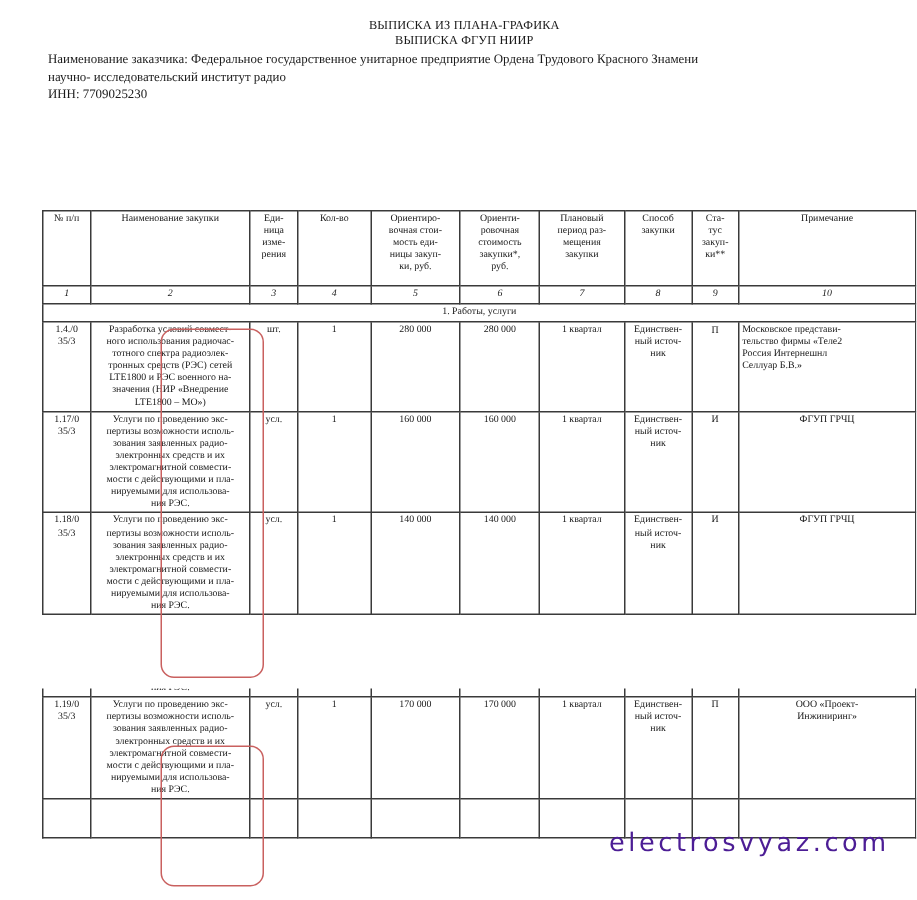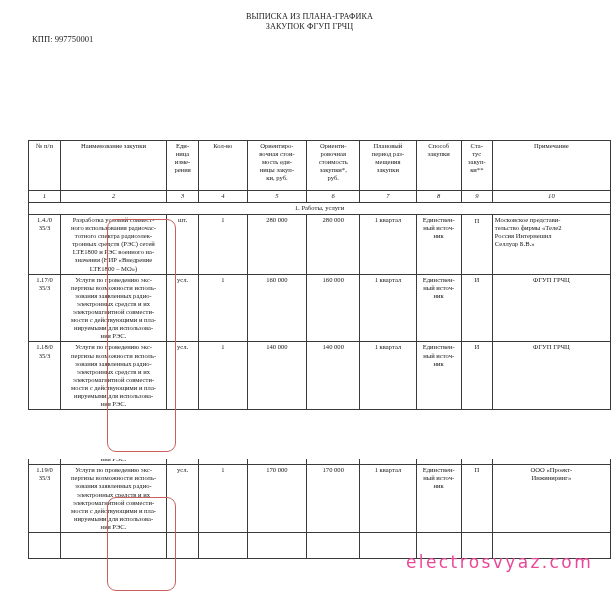--- a/index.html
+++ b/index.html
@@ -48,34 +48,36 @@
   #blkA{top:140px;height:297px;overflow:hidden;}
   #blkB{top:459px;height:141px;overflow:hidden;}
   #blkB table.gt{margin-top:-22px;}
 
   
   .redbox{position:absolute;border:1.3px solid #c9605f;border-radius:9px;
           pointer-events:none;background:transparent;}
 
   
   .wm{position:absolute;left:406px;top:552px;font-size:17px;letter-spacing:2.4px;
-      color:#ec4899;font-family:"DejaVu Sans","Liberation Sans",sans-serif;
+      color:#4c1d95;font-family:"DejaVu Sans","Liberation Sans",sans-serif;
       white-space:nowrap;}
   .blank-gap{position:absolute;left:0;top:437px;width:611px;height:22px;background:#fff;}
 </style>
 </head>
 <body>
 
 <div id="page">
 
   <div class="hdr">
     <div class="ttl">ВЫПИСКА ИЗ ПЛАНА-ГРАФИКА</div>
-    <div class="ttl">ЗАКУПОК ФГУП ГРЧЦ</div>
+    <div class="ttl">ВЫПИСКА ФГУП НИИР</div>
     <div class="meta">
-      <div>КПП: 997750001</div>
+      <div>Наименование заказчика: Федеральное государственное унитарное предприятие Ордена Трудового Красного Знамени</div>
+      <div>научно- исследовательский институт радио</div>
+      <div>ИНН: 7709025230</div>
     </div>
   </div>
 
   <div class="sect-wrap" id="blkA">
     <table class="gt">
       <colgroup>
         <col style="width:29px">
           <col style="width:96px">
           <col style="width:29px">
         <col style="width:44px">

